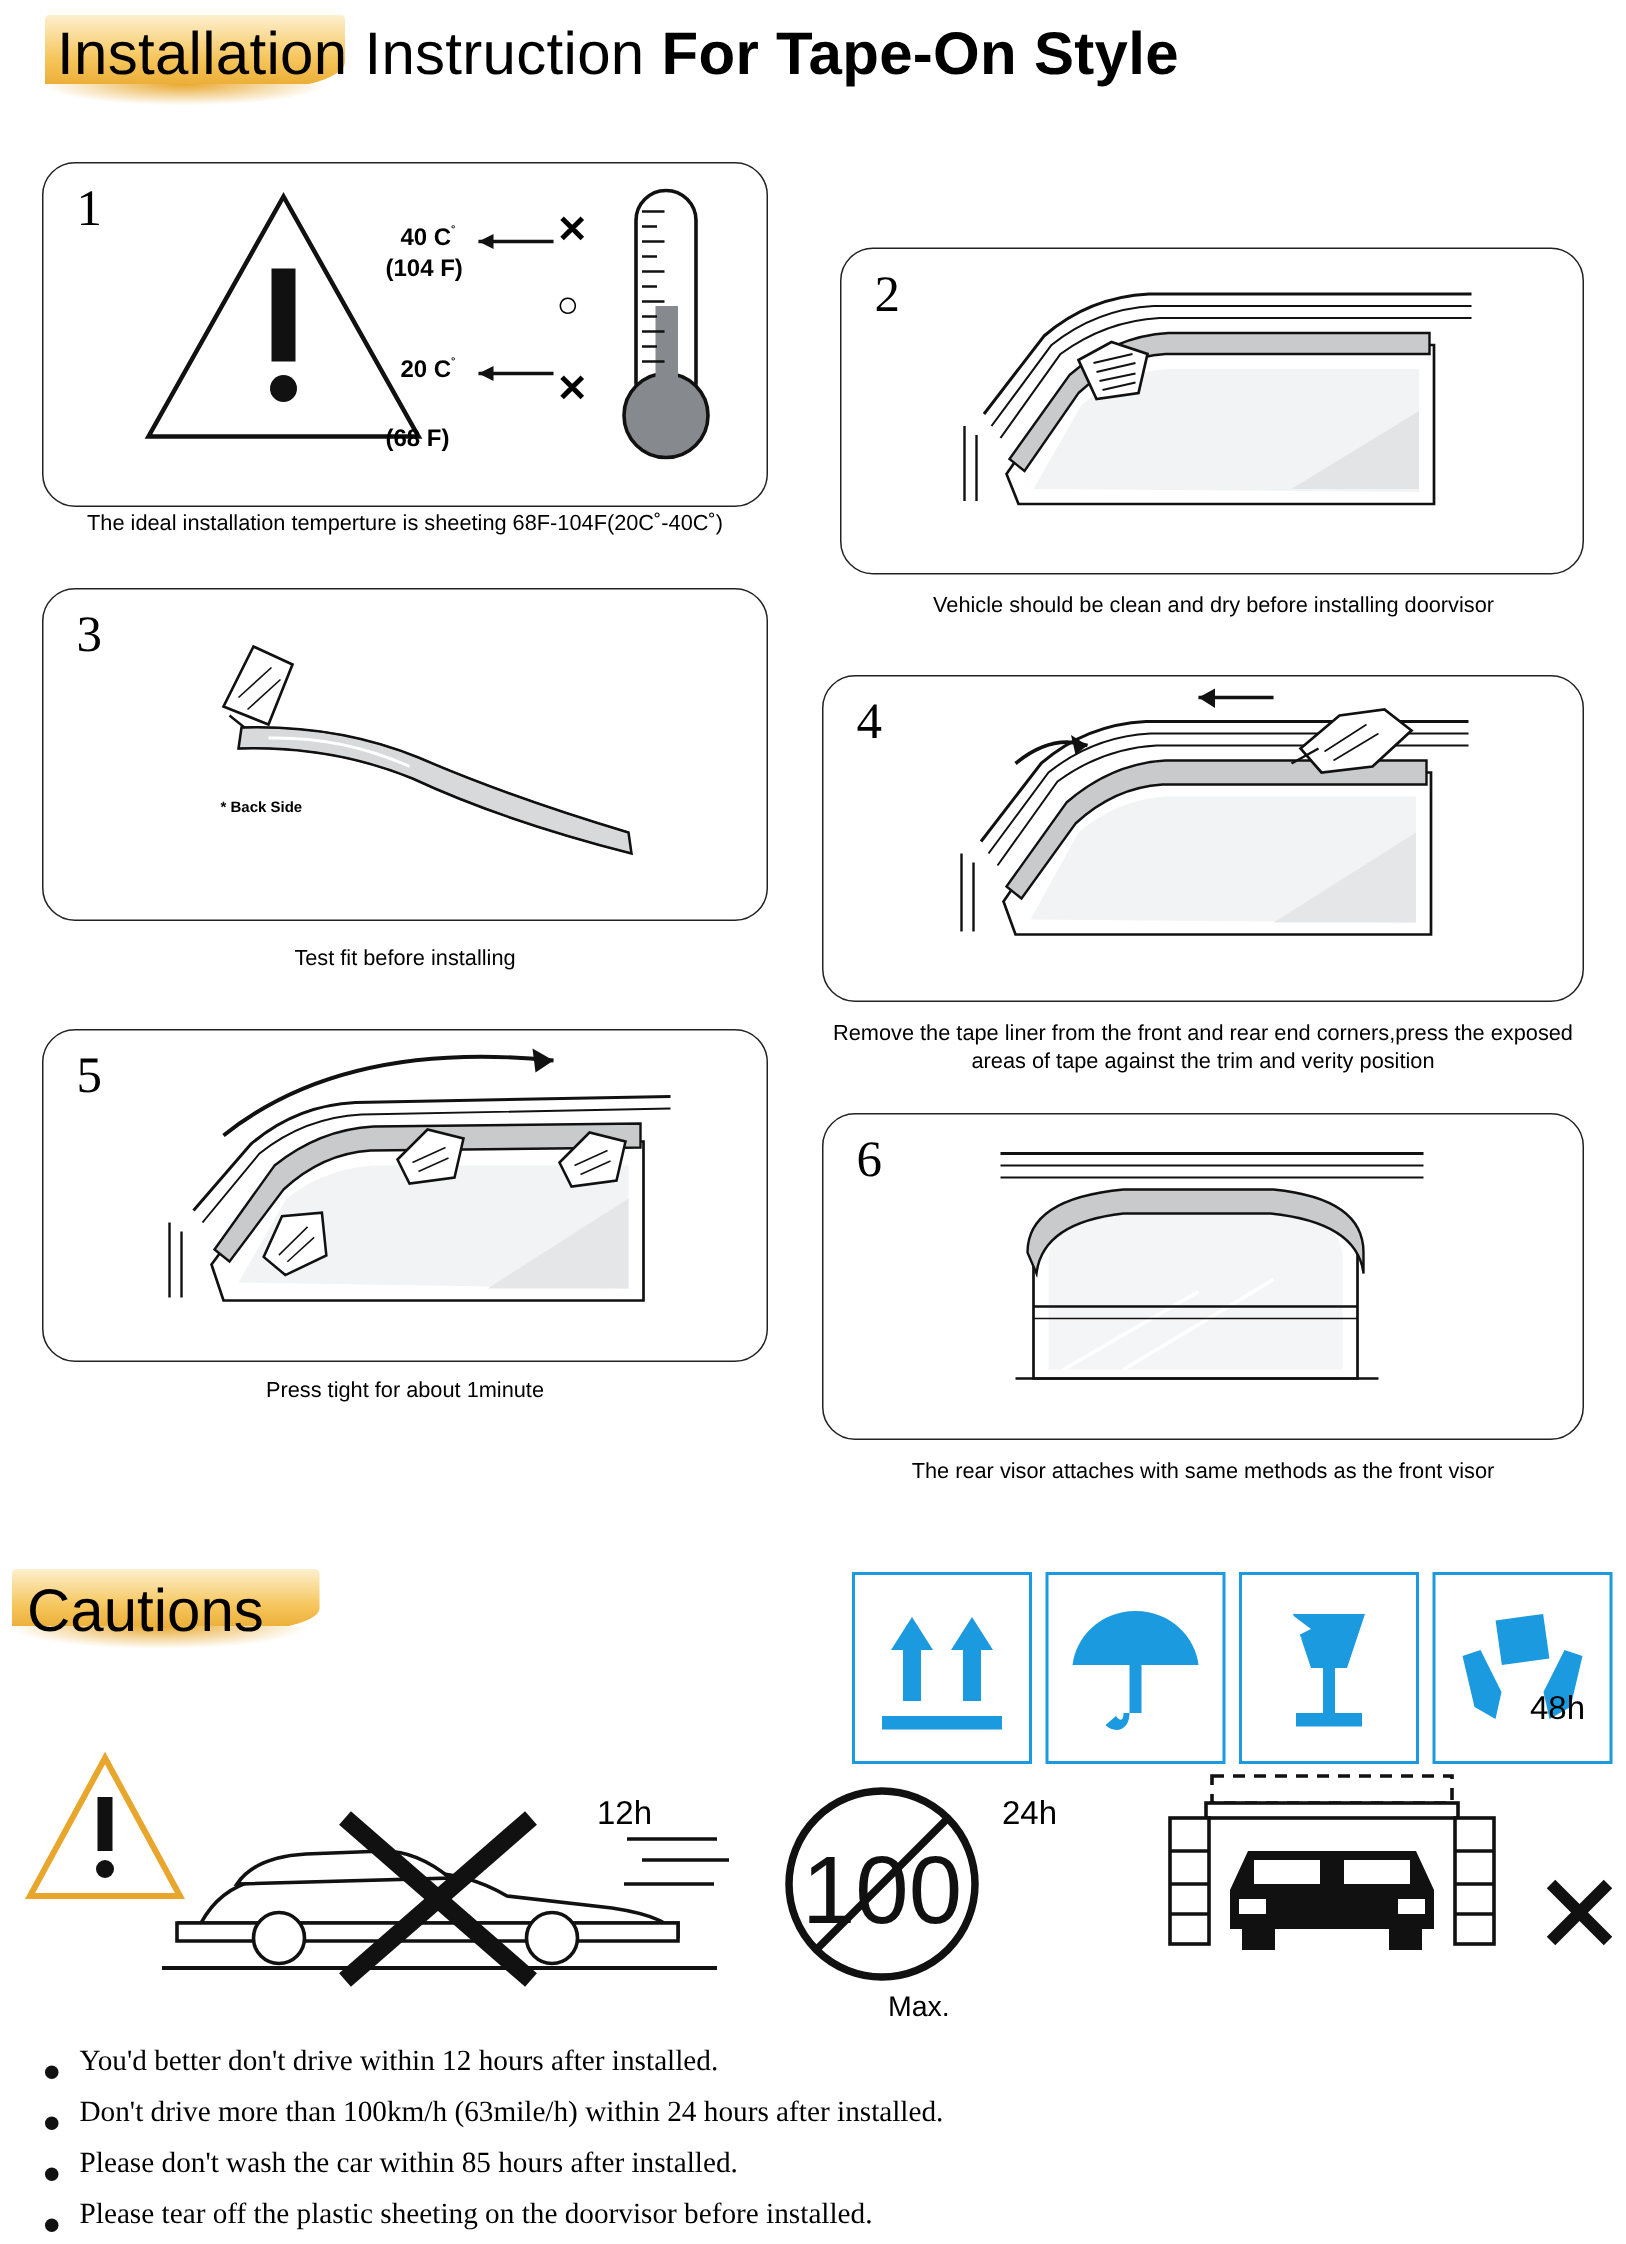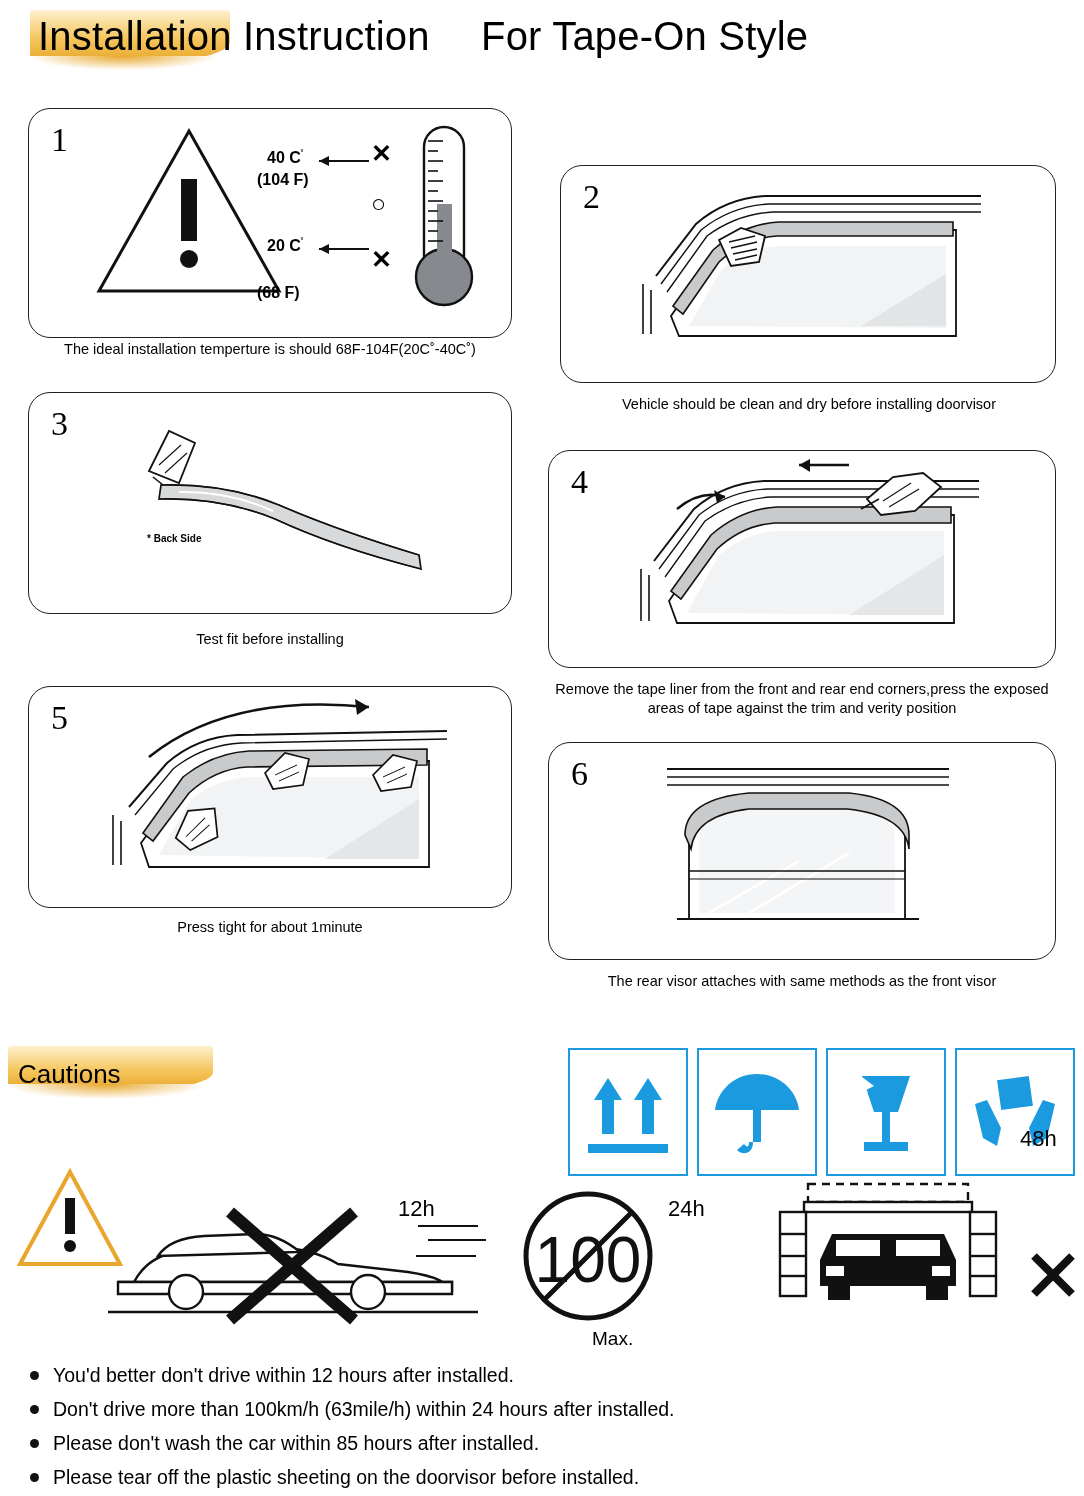--- a/index.html
+++ b/index.html
@@ -36,21 +36,21 @@
   }
   .title-text {
     position: absolute;
     left: 8px; top: 0;
     font-size: 40px;
     line-height: 56px;
     letter-spacing: .2px;
     white-space: nowrap;
   }
   .title-text .t1 { font-weight: 400; }
-  .title-text .t2 { font-weight: 400; margin-left: 40px; }
+  .title-text .t2 { font-weight: 700; }
 
   
   .card {
     position: absolute;
     border: 1.6px solid #222;
     border-radius: 22px;
     background: #fff;
   }
   .step-num {
     position: absolute;
@@ -77,38 +77,39 @@
   .cautions-swoosh:after{
     content:"";
     position:absolute;
     left:0; bottom:-9px; width:196px; height:15px;
     background: radial-gradient(ellipse at 50% 0%, #e8a72c 0%, #ffffff 72%);
     border-radius: 0 0 55% 0;
   }
   .cautions-text {
     position: absolute;
     left: 18px; top: 1050px;
-    font-size: 26px;
+    font-size: 40px;
     line-height: 48px;
   }
 
   
   .ship-row { position: absolute; left: 568px; top: 1048px; display: flex; gap: 9px; }
   .ship-box {
     width: 120px; height: 128px;
     border: 2.2px solid #1b9ae0;
     display: flex; align-items: center; justify-content: center;
   }
 
   
   .bullets { position: absolute; left: 22px; top: 1358px; width: 1040px; }
   .bullet {
-    display: flex; align-items: flex-start;
+    display: flex; align-items: center;
     font-size: 19.5px;
     line-height: 34px;
+    font-family: Liberation Serif, serif;
   }
   .dot {
     width: 9px; height: 9px; border-radius: 50%;
     background: #111; margin: 13px 14px 0 8px; flex: 0 0 auto;
   }
 
   .small-lbl { font-size: 10px; font-weight: 700; }
   .temp-lbl { font-size: 16px; font-weight: 700; font-family: "Liberation Sans", sans-serif; }
   .deg { font-size: 9px; vertical-align: super; }
 </style>
@@ -161,21 +162,21 @@
 
   <div style="position:absolute;left:238px;top:128px;" class="temp-lbl">
     <span>20 C</span><span class="deg">˚</span>
   </div>
   <div class="temp-lbl" style="position:absolute;left:228px;top:150px;margin-top:25px;">(68  F)</div>
 
   <div style="position:absolute;left:342px;top:32px;font-size:25px;font-weight:700;line-height:25px;">✕</div>
   <div style="position:absolute;left:342px;top:82px;font-size:25px;line-height:25px;">○</div>
   <div style="position:absolute;left:342px;top:138px;font-size:25px;font-weight:700;line-height:25px;">✕</div>
 </div>
-<div class="caption" style="left:20px; top:340px; width:500px;">The ideal installation temperture is should 68F-104F(20C˚-40C˚)</div>
+<div class="caption" style="left:20px; top:340px; width:500px;">The ideal installation temperture is sheeting 68F-104F(20C˚-40C˚)</div>
 
 <div class="card" style="left:560px; top:165px; width:496px; height:218px;">
   <div class="step-num">2</div>
 
   <svg width="496" height="218" viewBox="0 0 496 218" style="position:absolute;left:0;top:0;">
 
     <path d="M95,110 L135,58 Q165,32 205,30 L420,30" fill="none" stroke="#111" stroke-width="2"></path>
     <path d="M100,118 L140,64 Q170,40 208,38 L420,38" fill="none" stroke="#111" stroke-width="1.4"></path>
     <path d="M106,126 L146,70 Q176,48 212,46 L420,46" fill="none" stroke="#111" stroke-width="1.4"></path>
 

